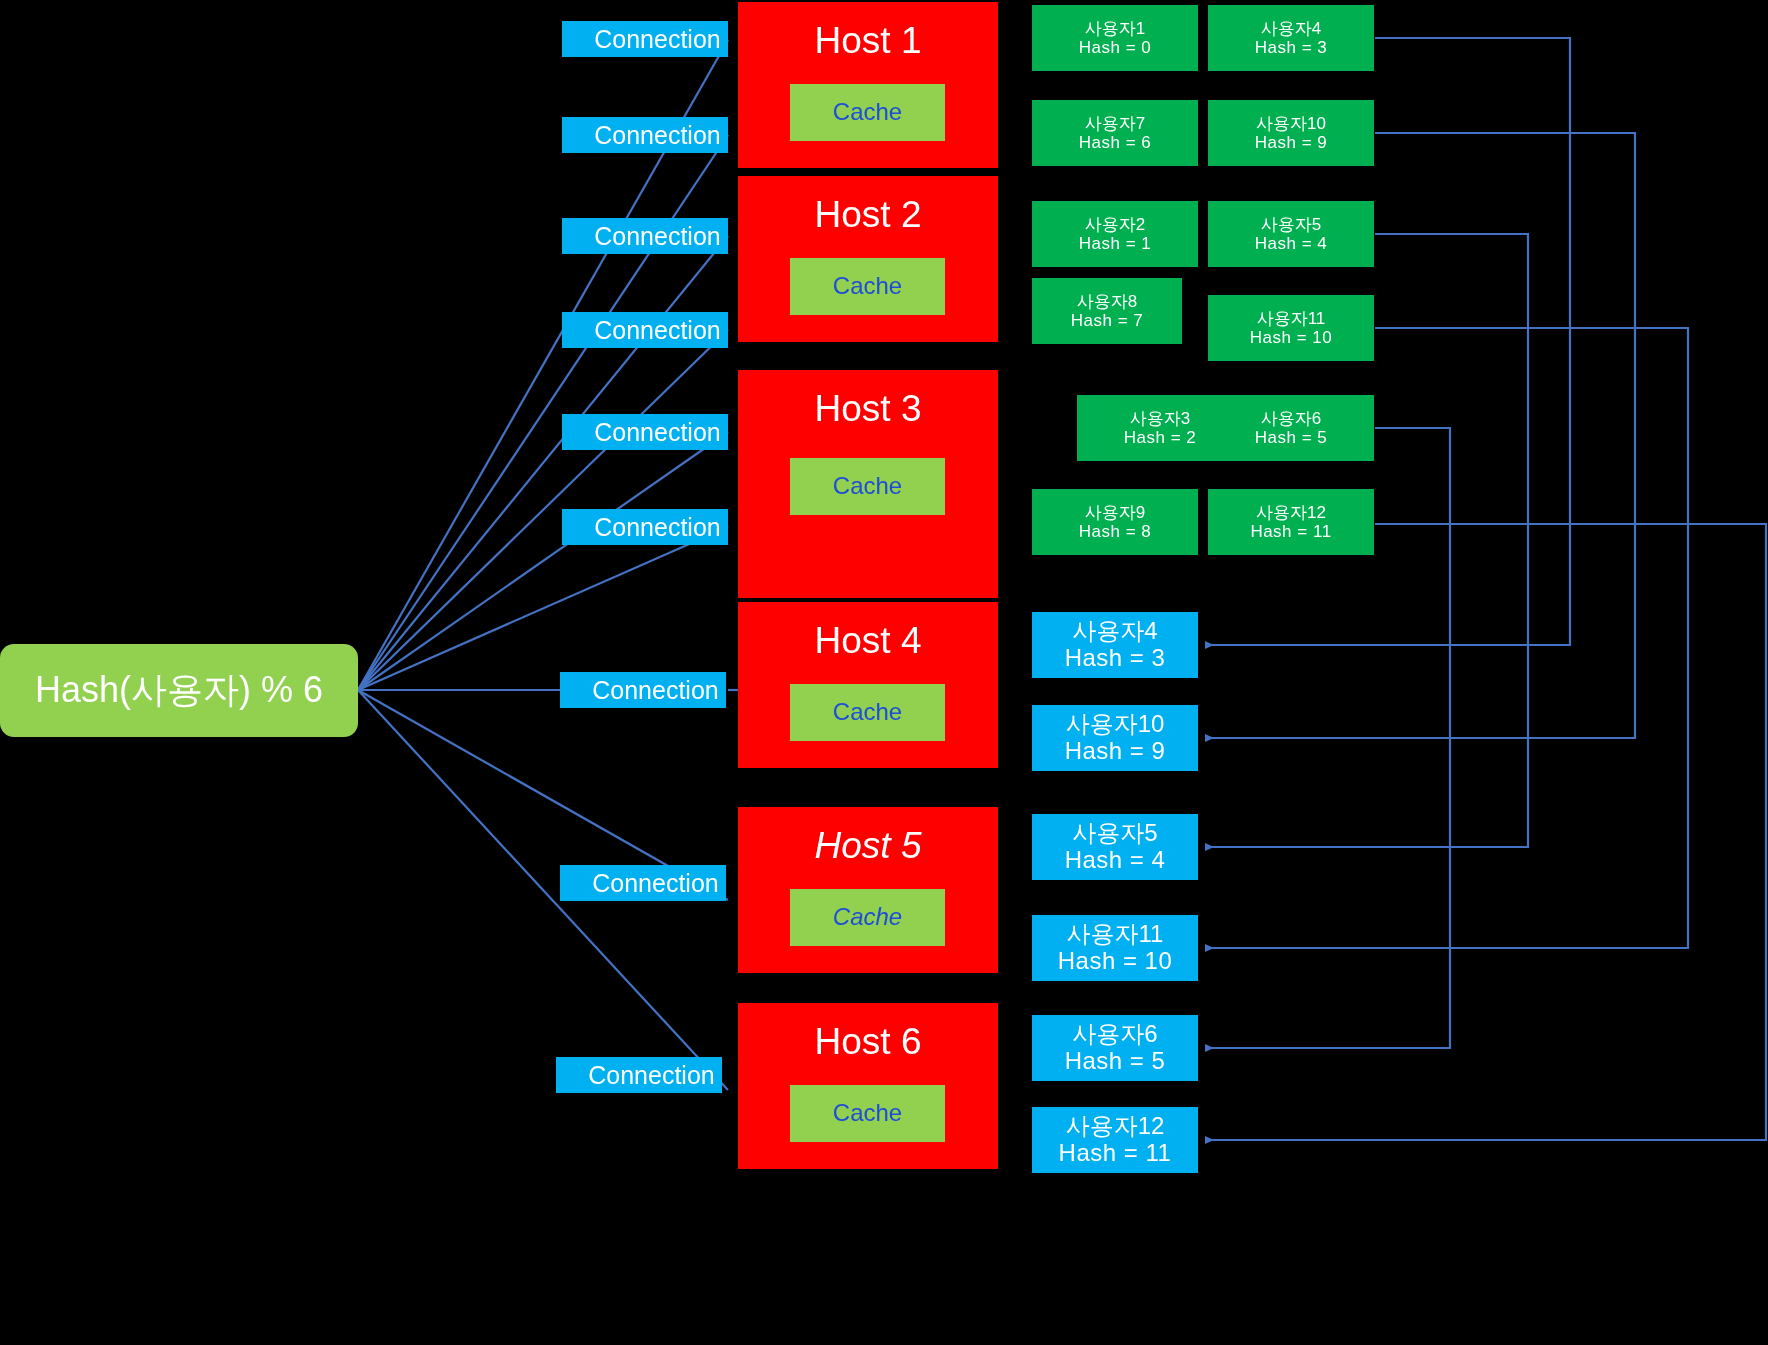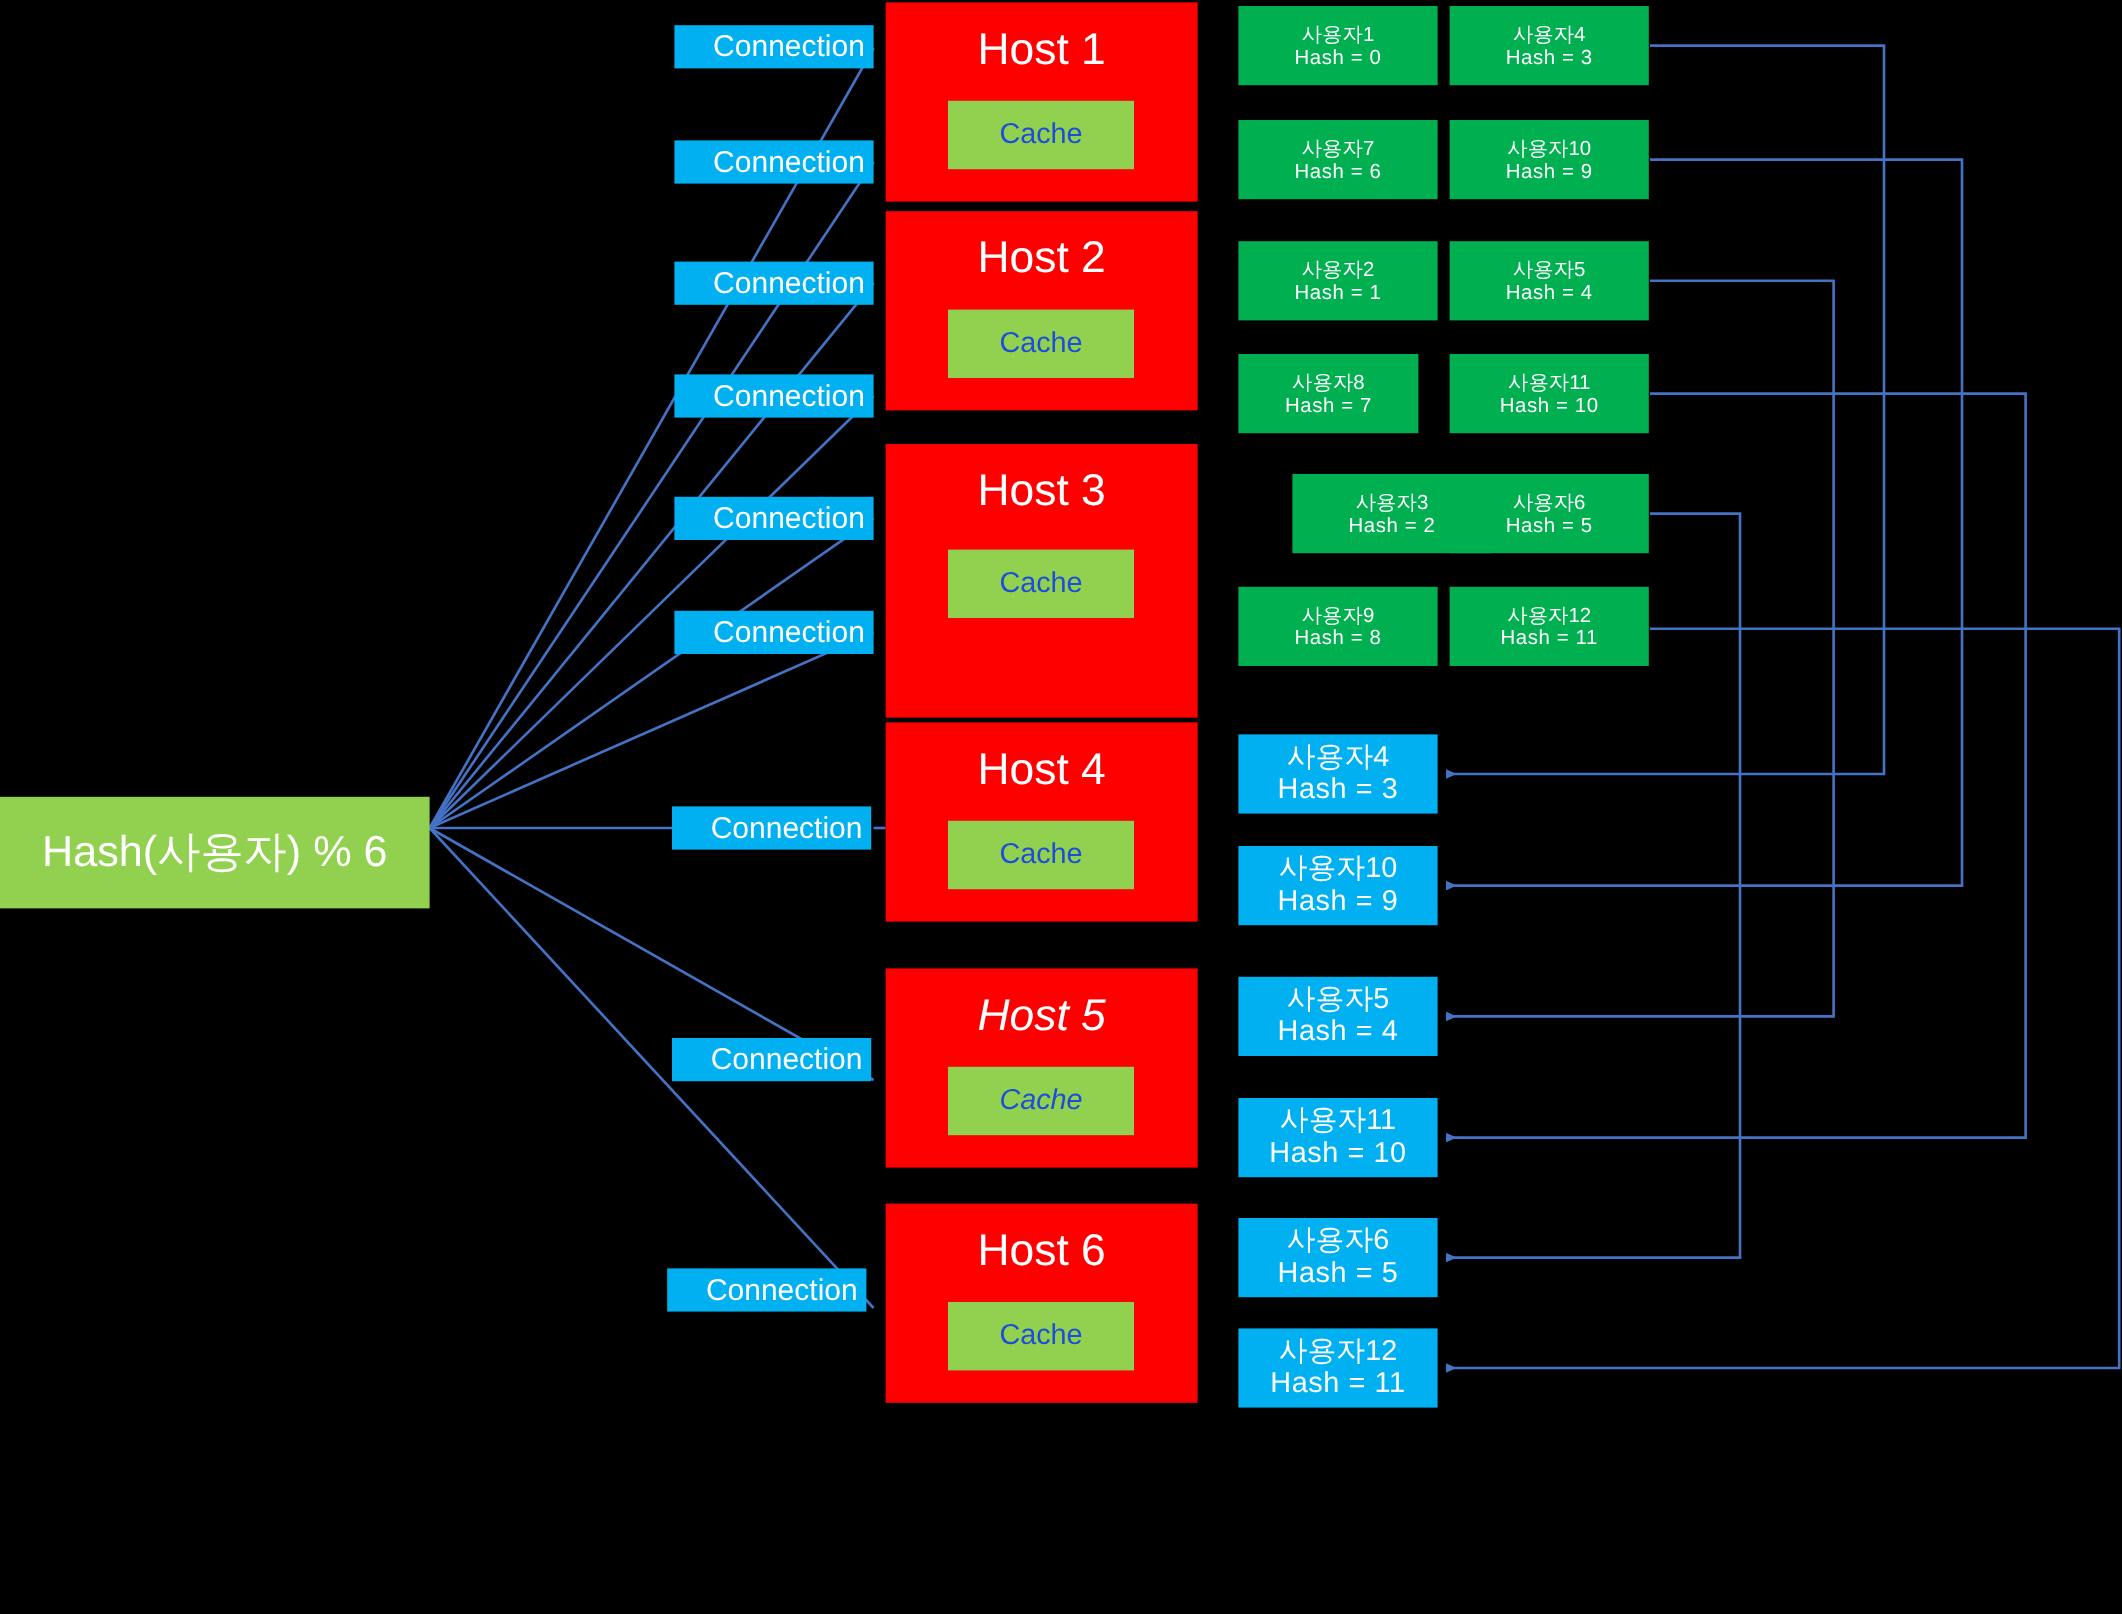--- a/index.html
+++ b/index.html
@@ -56,21 +56,21 @@
       <path d="M1375,234 L1528,234 L1528,847 L1205,847" marker-end="url(#arrowL)"></path>
 
       <path d="M1375,328 L1688,328 L1688,948 L1205,948" marker-end="url(#arrowL)"></path>
 
       <path d="M1375,428 L1450,428 L1450,1048 L1205,1048" marker-end="url(#arrowL)"></path>
 
       <path d="M1375,524 L1766,524 L1766,1140 L1205,1140" marker-end="url(#arrowL)"></path>
     </g>
   </svg>
 
-  <div class="hashbox" style="left:0px;top:664px;width:358px;height:93px;">
+  <div class="hashbox" style="left:0px;top:644px;width:358px;height:93px;border-radius:14px;">
     <span>Hash(사용자) % 6</span>
   </div>
 
   <div class="conn box" style="left:562px;top:21px;width:166px;height:36px;">
     <span>Connection</span>
   </div>
   <div class="conn box" style="left:562px;top:117px;width:166px;height:36px;">
     <span>Connection</span>
   </div>
   <div class="conn box" style="left:562px;top:218px;width:166px;height:36px;">
@@ -157,21 +157,21 @@
 
   <div class="usergreen box" style="left:1032px;top:201px;width:166px;height:66px;">
     <span class="l1">사용자2</span>
     <span class="l2">Hash  =  1</span>
   </div>
   <div class="usergreen box" style="left:1208px;top:201px;width:166px;height:66px;">
     <span class="l1">사용자5</span>
     <span class="l2">Hash  =  4</span>
   </div>
 
-  <div class="usergreen box" style="left:1032px;top:295px;width:150px;height:66px;">
+  <div class="usergreen box" style="left:1032px;top:278px;width:150px;height:66px;">
     <span class="l1">사용자8</span>
     <span class="l2">Hash  =  7</span>
   </div>
   <div class="usergreen box" style="left:1208px;top:295px;width:166px;height:66px;">
     <span class="l1">사용자11</span>
     <span class="l2">Hash  =  10</span>
   </div>
 
   <div class="usergreen box" style="left:1032px;top:395px;width:166px;height:66px;margin-left:45px;">
     <span class="l1">사용자3</span>

